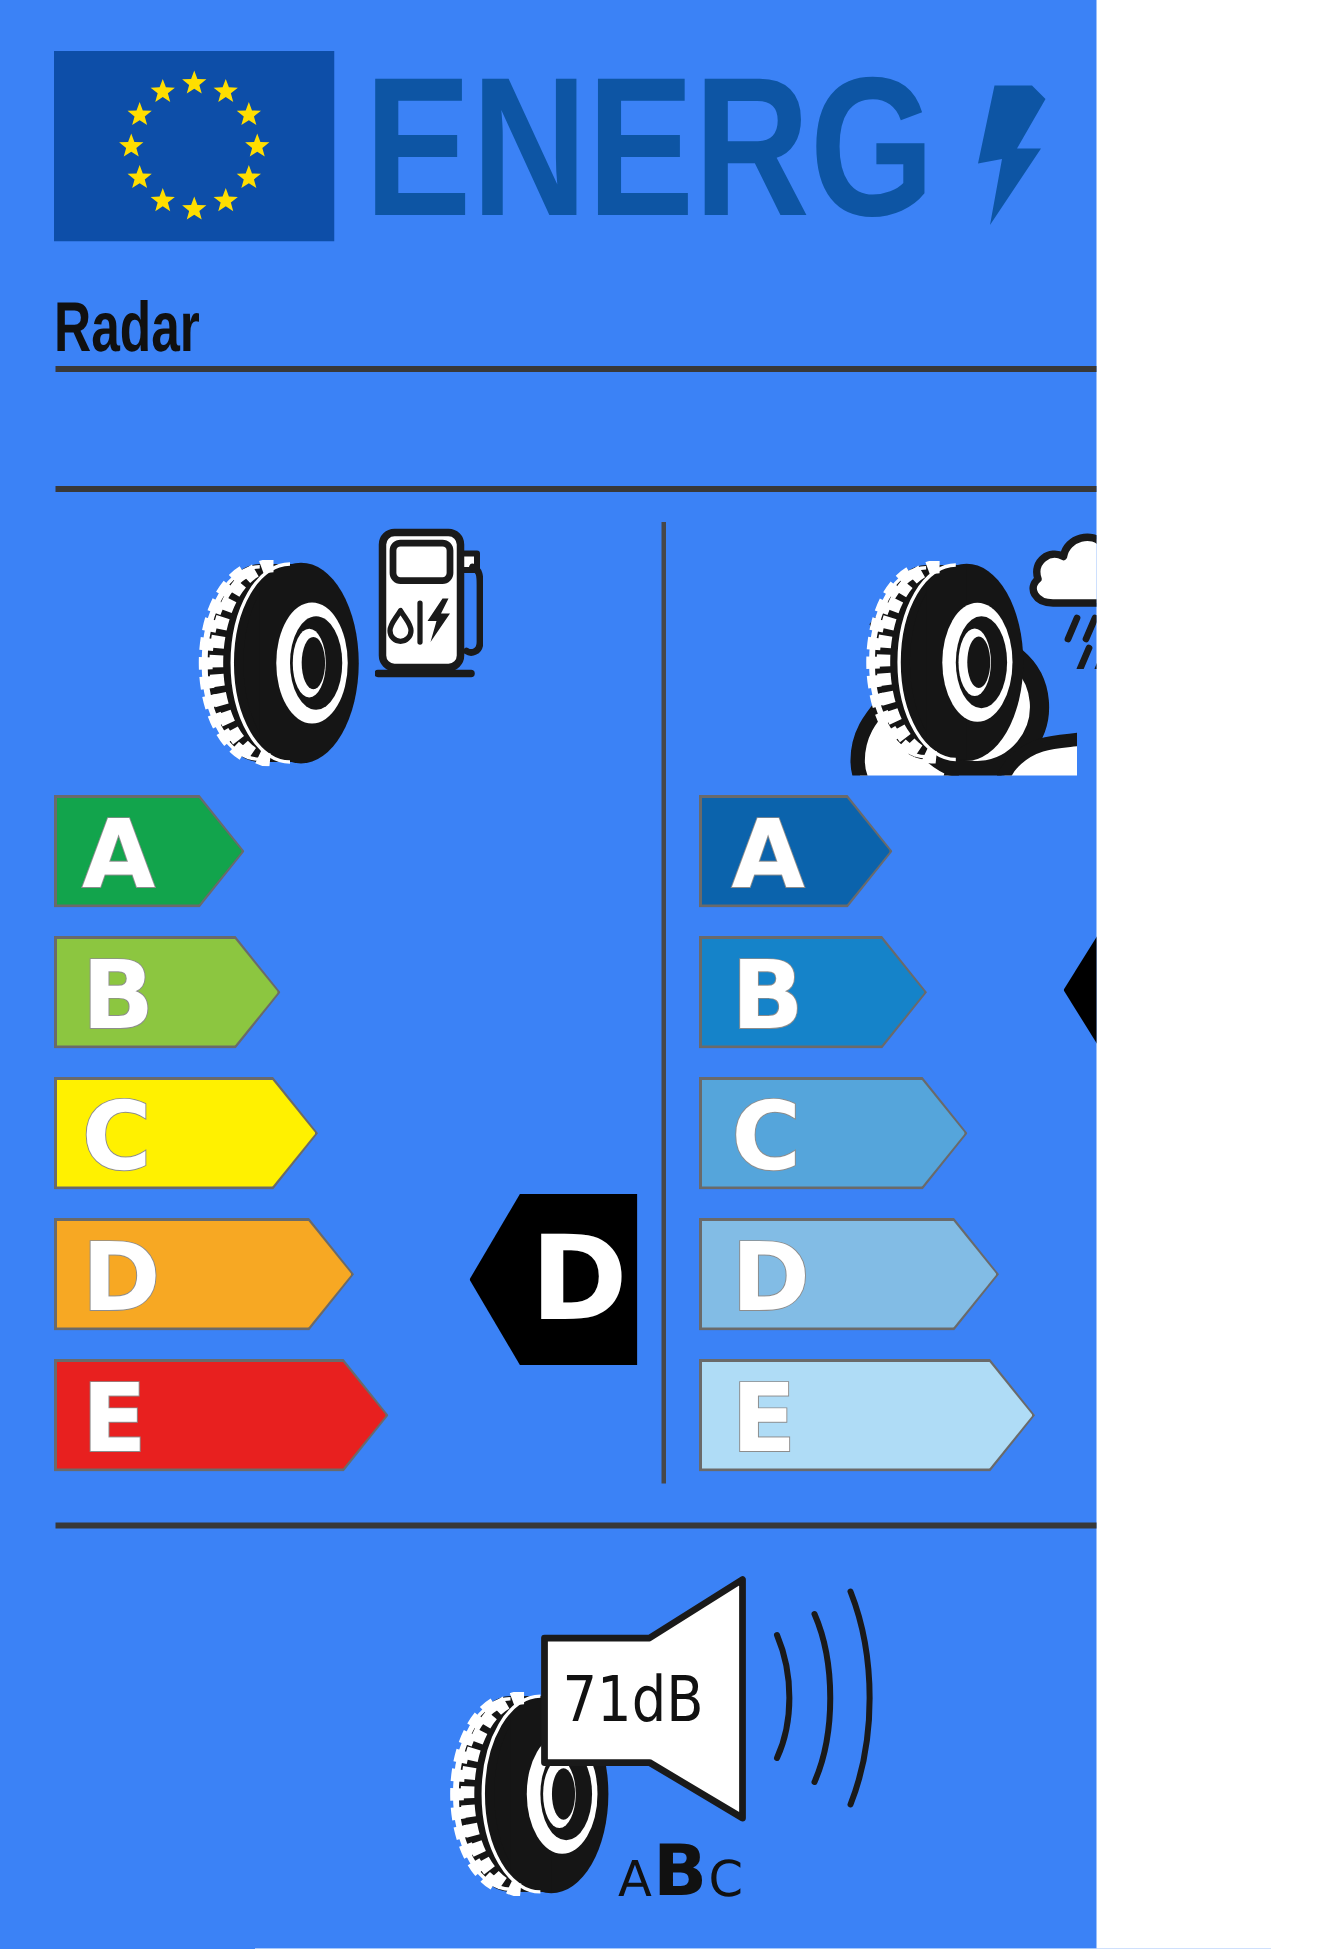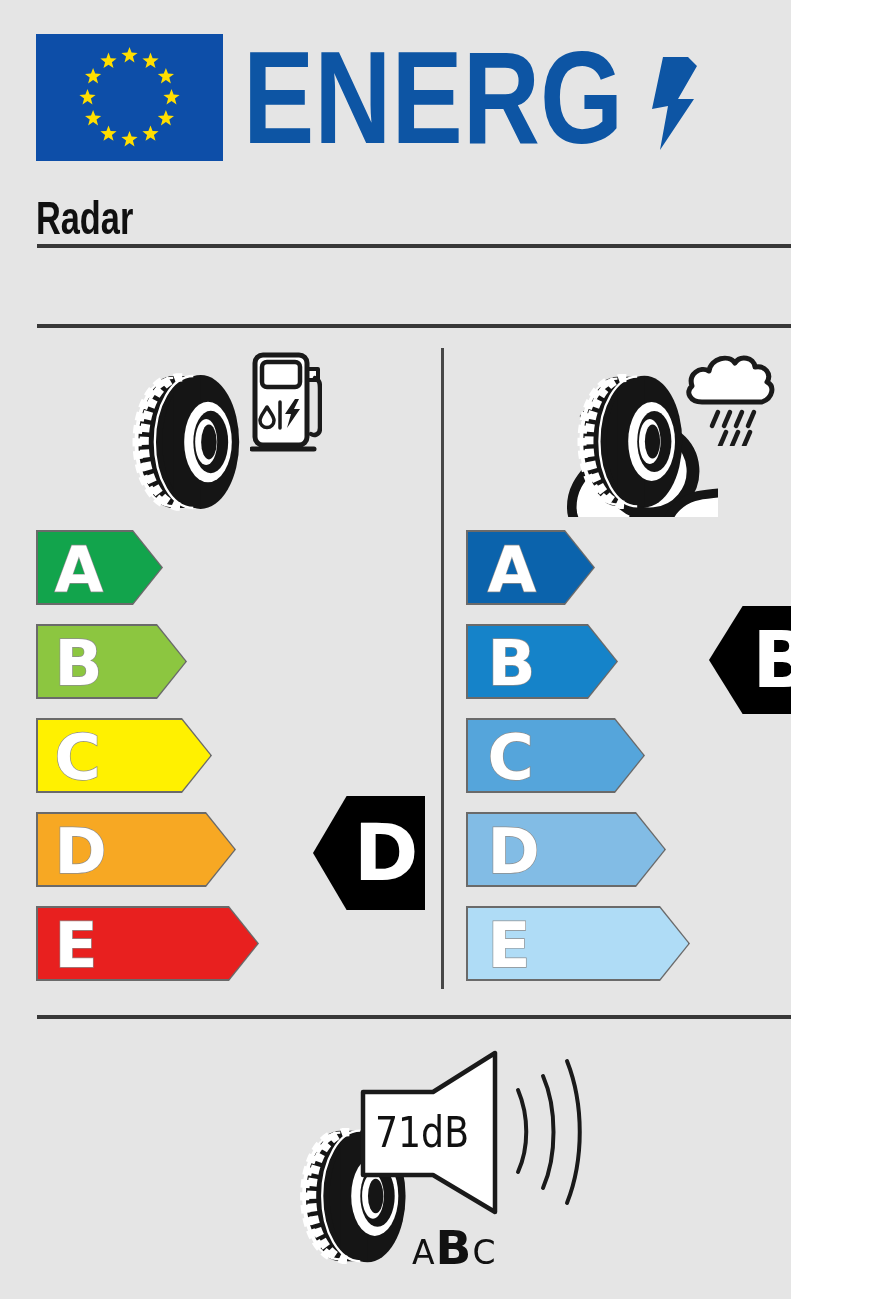--- a/index.html
+++ b/index.html
@@ -1,16 +1,16 @@
 <!DOCTYPE html>
 <html><head>
 <meta charset="utf-8">
 <style>
   html,body{margin:0;padding:0;background:#fff;}
-  .label{position:relative;width:791px;height:1299px;background:#e5e5e5;overflow:hidden;
+  .label{position:relative;width:731px;height:1299px;background:#3b82f6;overflow:hidden;
          font-family:"Liberation Sans",sans-serif;}
   .abs{position:absolute;}
   .hline{position:absolute;left:37px;width:812px;height:4px;background:#383838;}
   .vline{position:absolute;left:441px;top:348px;width:3px;height:641px;background:#474747;}
   .brand{position:absolute;left:36px;top:190px;font-size:47px;font-weight:bold;color:#101010;
          transform:scaleX(0.73);transform-origin:left top;white-space:nowrap;letter-spacing:0px;}
   
   .arrow{position:absolute;height:75px;}
   .arrow-outer{position:relative;width:100%;height:100%;background:#6a6a6a;
     clip-path:polygon(0 0, calc(100% - 30px) 0, 100% 50%, calc(100% - 30px) 100%, 0 100%);}

